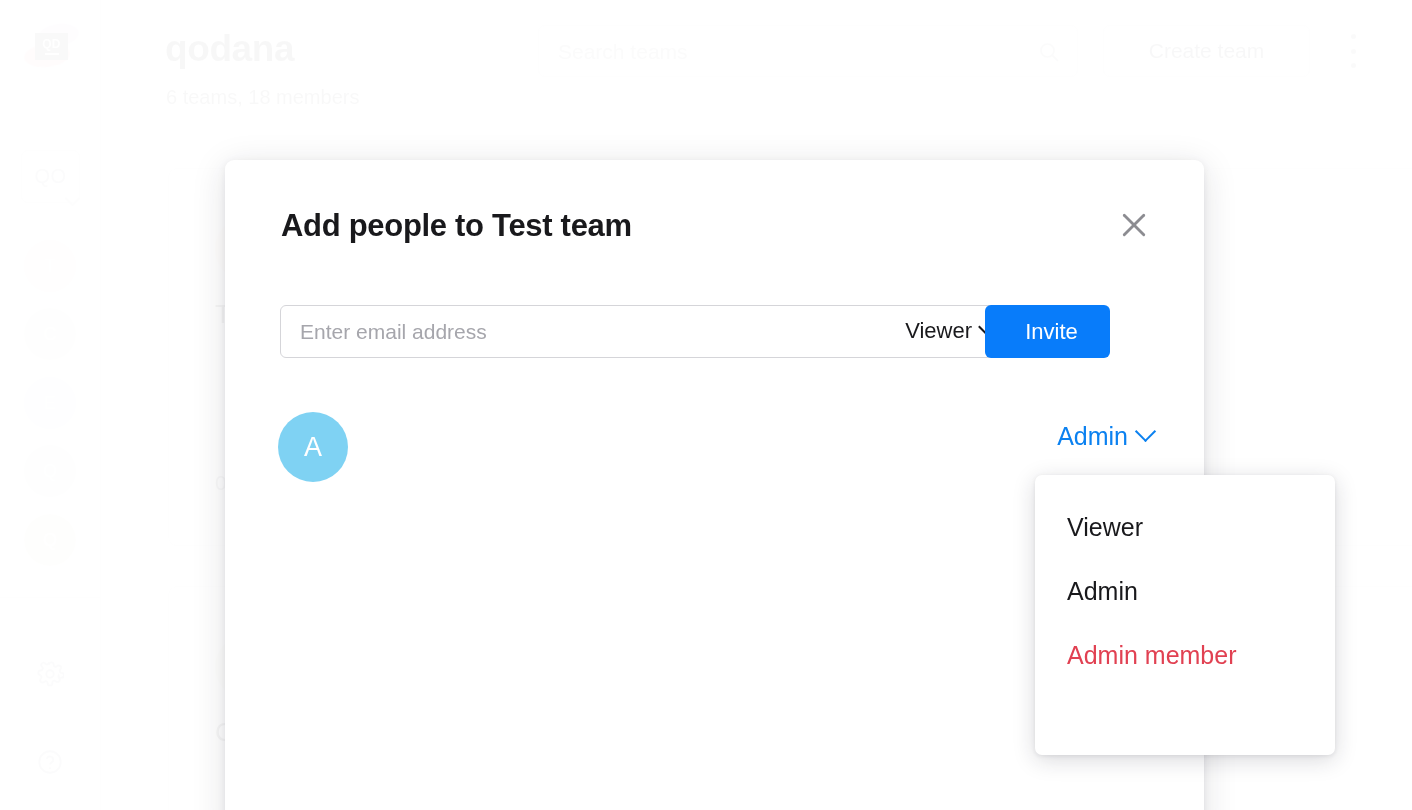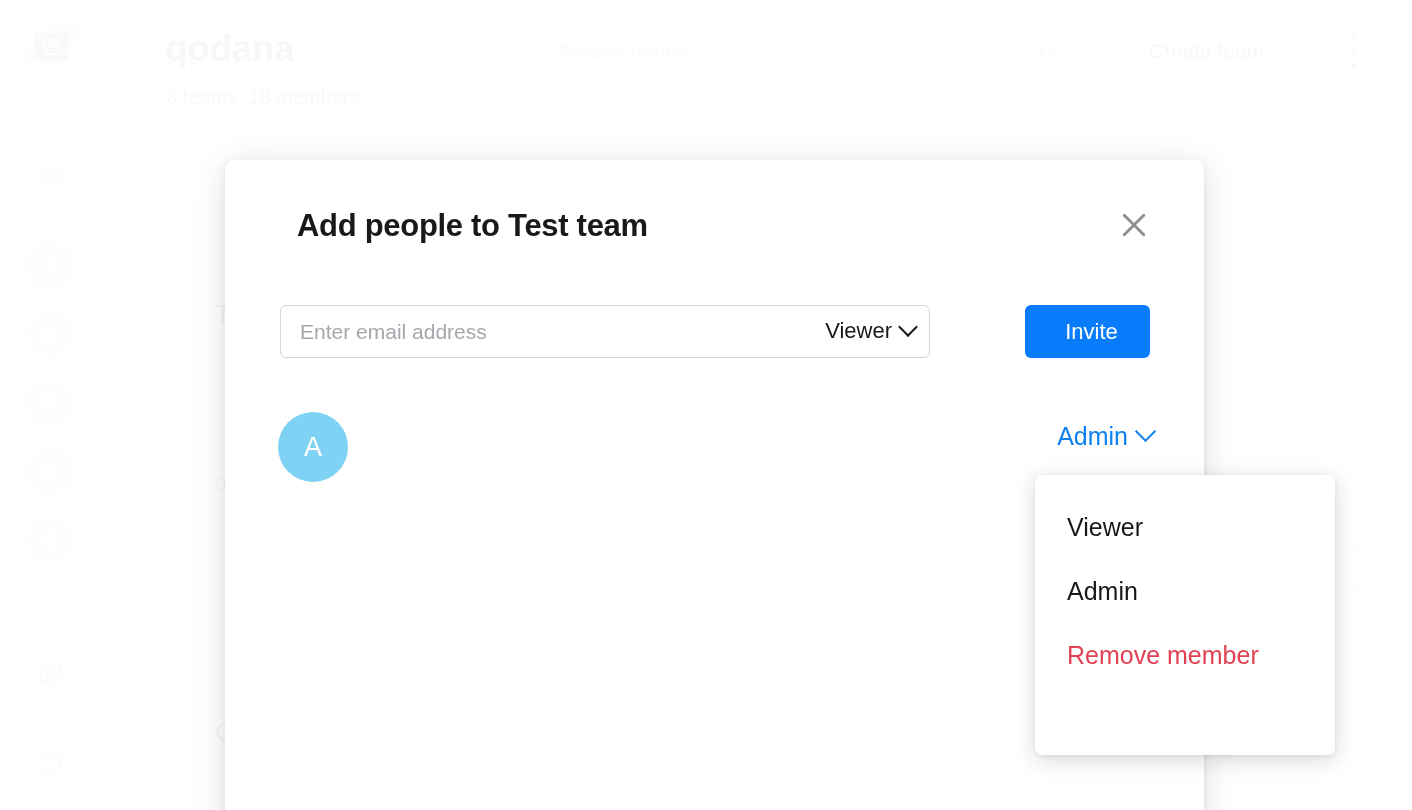--- a/index.html
+++ b/index.html
@@ -175,53 +175,52 @@
     left: 225px; top: 160px;
     width: 979px; height: 680px;
     background: #ffffff;
     border-radius: 9px;
     box-shadow: 0 6px 34px rgba(28,32,45,.13), 0 2px 8px rgba(28,32,45,.07);
   }
   #modal-title {
     position: absolute; left: 56px; top: 48px;
     font-size: 31px; font-weight: 700; color: #19191c;
     letter-spacing: -.3px;
-    margin-left: 16px;
   }
   #modal-close {
     position: absolute; left: 891px; top: 47px;
     width: 36px; height: 36px; color: #8c8c91;
   }
   #modal-close svg { width: 100%; height: 100%; display: block; }
 
   
   #email-field {
     position: absolute; left: 55px; top: 145px;
-    width: 650px; height: 53px;
+    width: 730px; height: 53px;
     border: 1px solid #d5d5d9;
     border-radius: 6px;
     background: #ffffff;
   }
   #email-placeholder {
     position: absolute; left: 19px; top: 14px;
     font-size: 21px; color: #a6a6ac;
   }
   #role-select {
     position: absolute; right: 14px; top: 12px;
     display: flex; align-items: center; gap: 9px;
     font-size: 22px; color: #19191c;
   }
   .chev {
     width: 14px; height: 14px;
     border-right: 2.4px solid currentColor;
     border-bottom: 2.4px solid currentColor;
     transform: translateY(-4px) rotate(45deg);
   }
   #invite-btn {
-    position: absolute; left: 800px; top: 145px;
+    position: absolute; left: 760px; top: 145px;
     width: 125px; height: 53px;
     background: #087cfa;
     border: none; border-radius: 6px;
     color: #ffffff; font-size: 22px;
     font-family: "Liberation Sans", sans-serif;
     display: flex; align-items: center; justify-content: center;
     cursor: pointer;
     padding-left: 8px;
   }
 
@@ -419,15 +418,15 @@
 </div>
 
 <div id="role-menu">
   <div class="role-menu-item">
     <span>Viewer</span>
   </div>
   <div class="role-menu-item">
     <span>Admin</span>
   </div>
   <div class="role-menu-item danger">
-    <span>Remove member</span>
+    <span>Admin member</span>
   </div>
 </div>
 
 </body></html>

